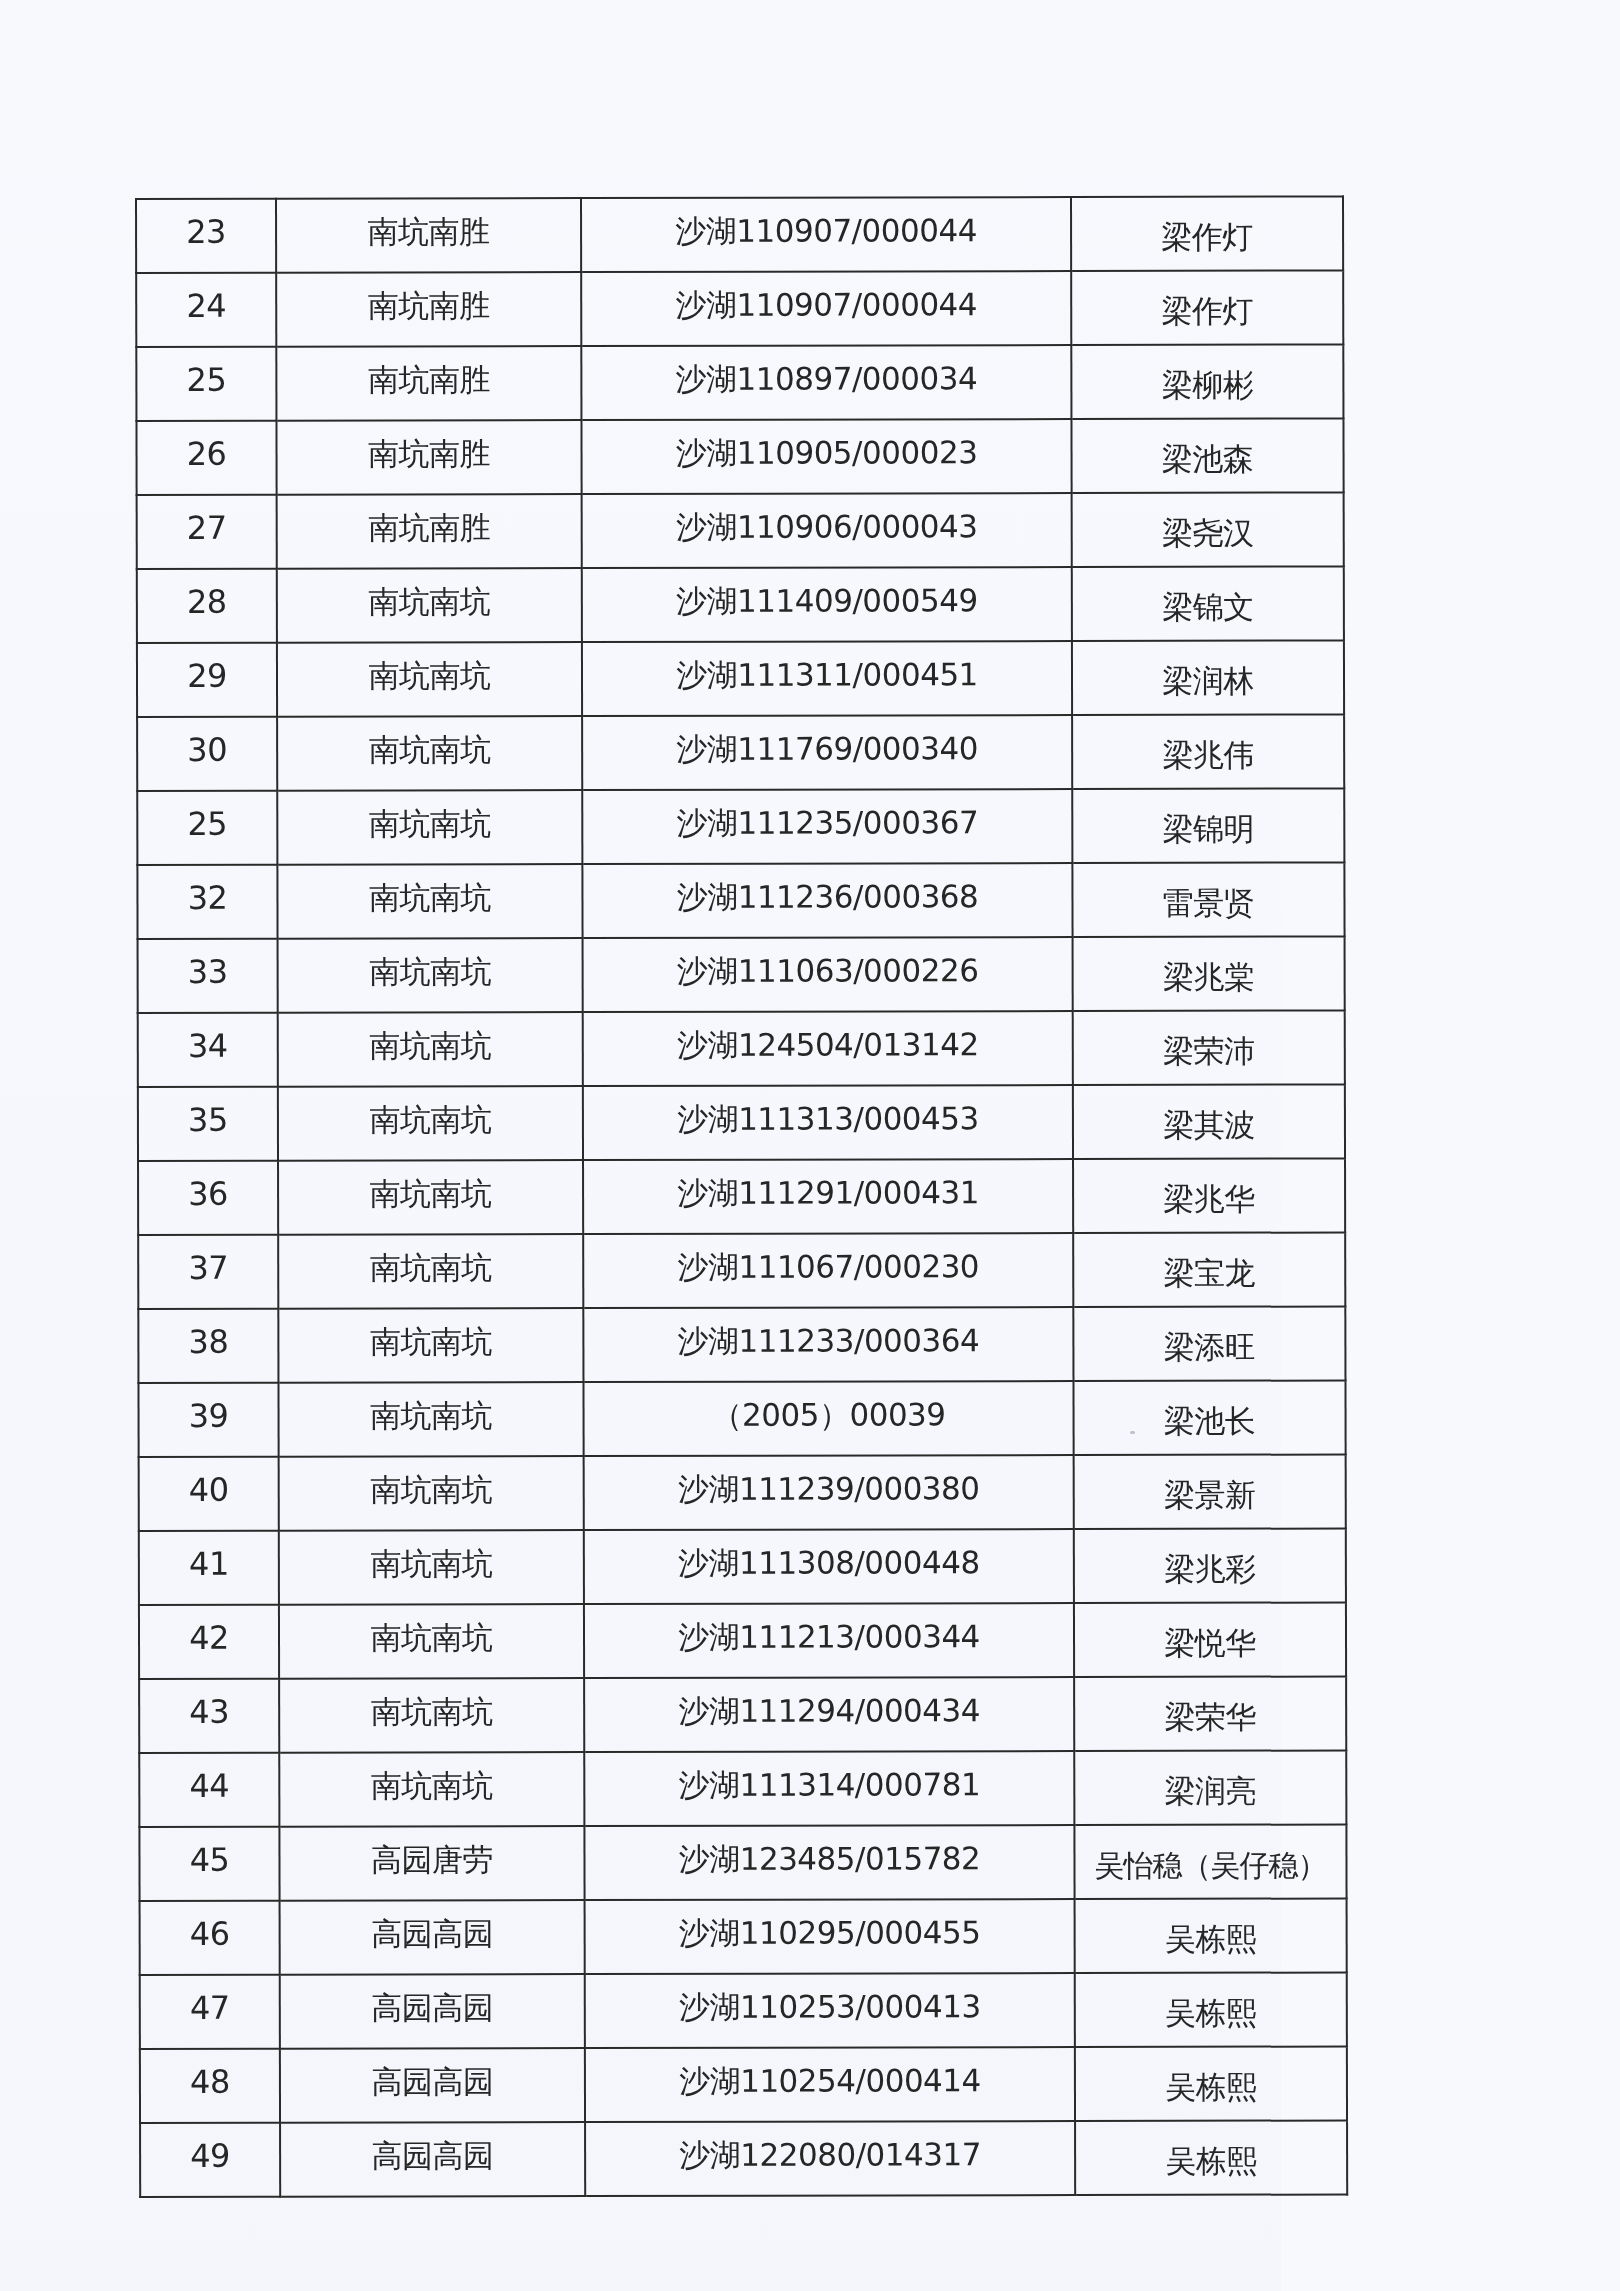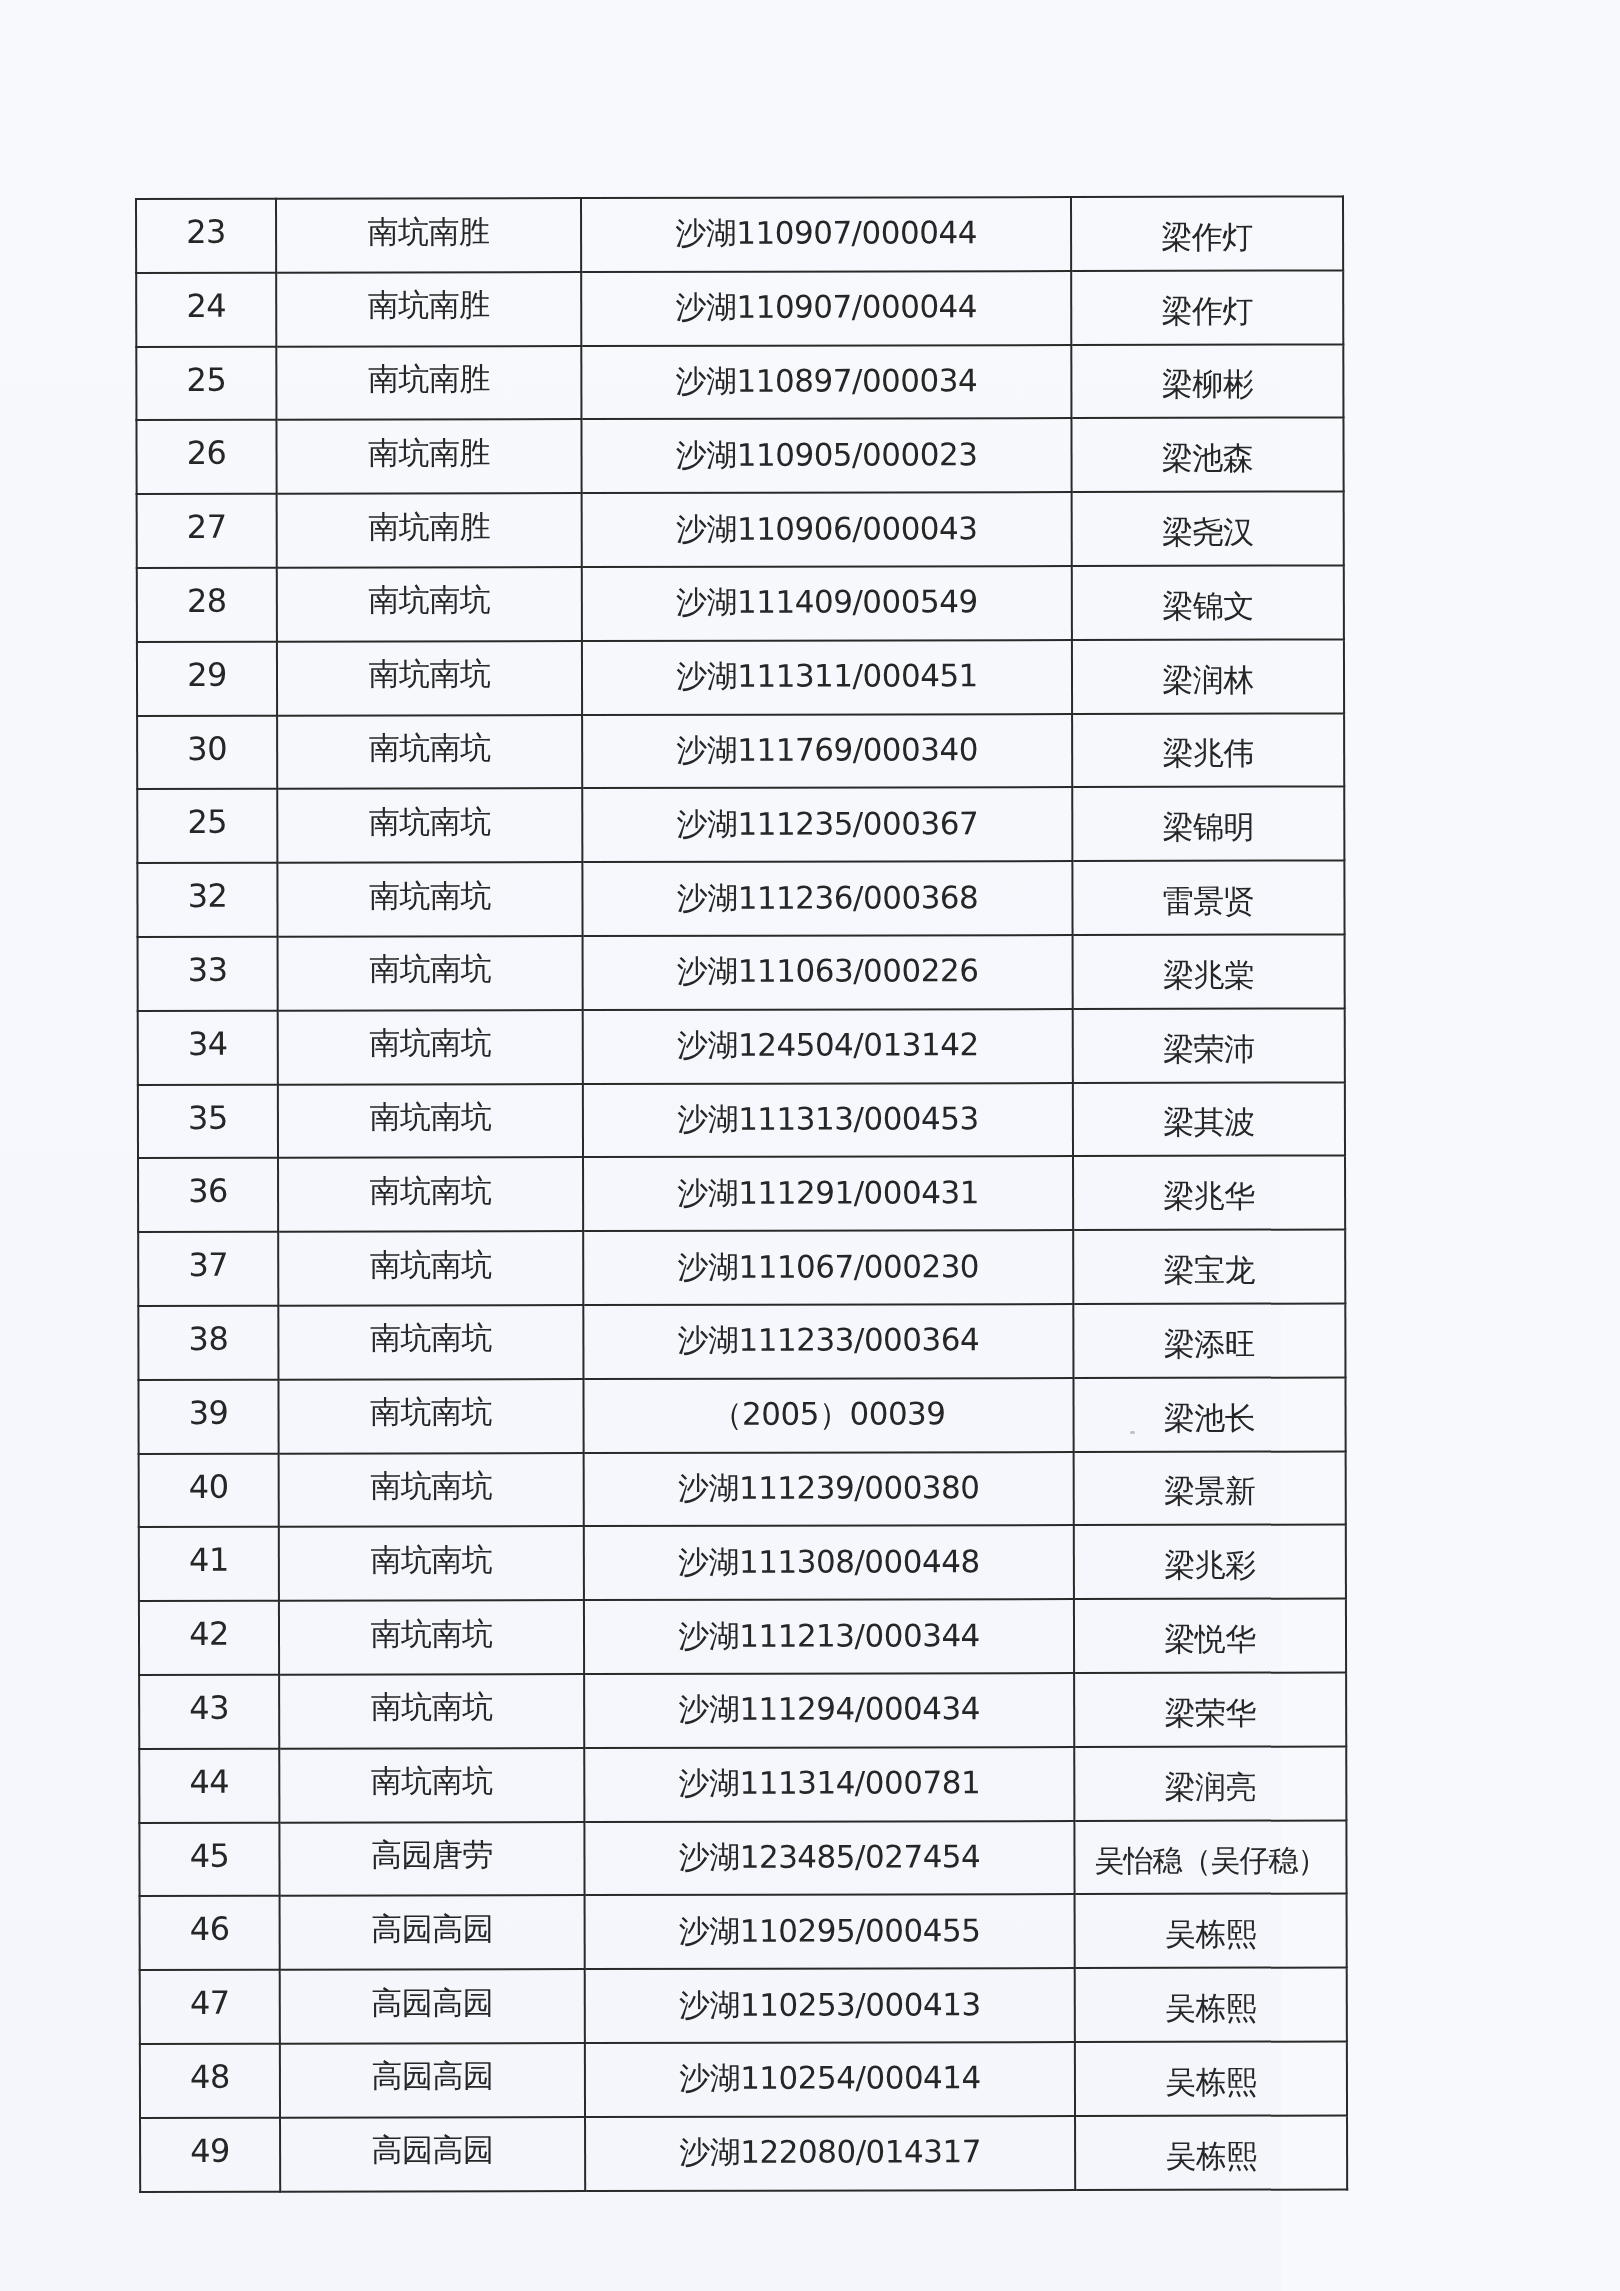--- a/index.html
+++ b/index.html
@@ -50,21 +50,21 @@
     }
     table.ledger td.no {
       font-size: 32px;
       padding-bottom: 7.8px;
     }
     table.ledger td.place {
       padding-bottom: 7.8px;
       text-align: center;
     }
     table.ledger td.cert {
-      padding-bottom: 2px;
+      padding-bottom: 8px;
     }
     table.ledger td.name {
       padding-top: 7px;
     }
     table.ledger td.name.long {
       font-size: 30px;
       letter-spacing: -1px;
     }
     .speck {
       position: absolute;
@@ -218,21 +218,21 @@
         </tr>
         <tr>
           <td class="no">44</td>
           <td class="place">南坑南坑</td>
           <td class="cert">沙湖111314/000781</td>
           <td class="name">梁润亮</td>
         </tr>
         <tr>
           <td class="no">45</td>
           <td class="place">高园唐劳</td>
-          <td class="cert">沙湖123485/027454</td>
+          <td class="cert">沙湖123485/015782</td>
           <td class="name long">吴怡稳（吴仔稳）</td>
         </tr>
         <tr>
           <td class="no">46</td>
           <td class="place">高园高园</td>
           <td class="cert">沙湖110295/000455</td>
           <td class="name">吴栋熙</td>
         </tr>
         <tr>
           <td class="no">47</td>

